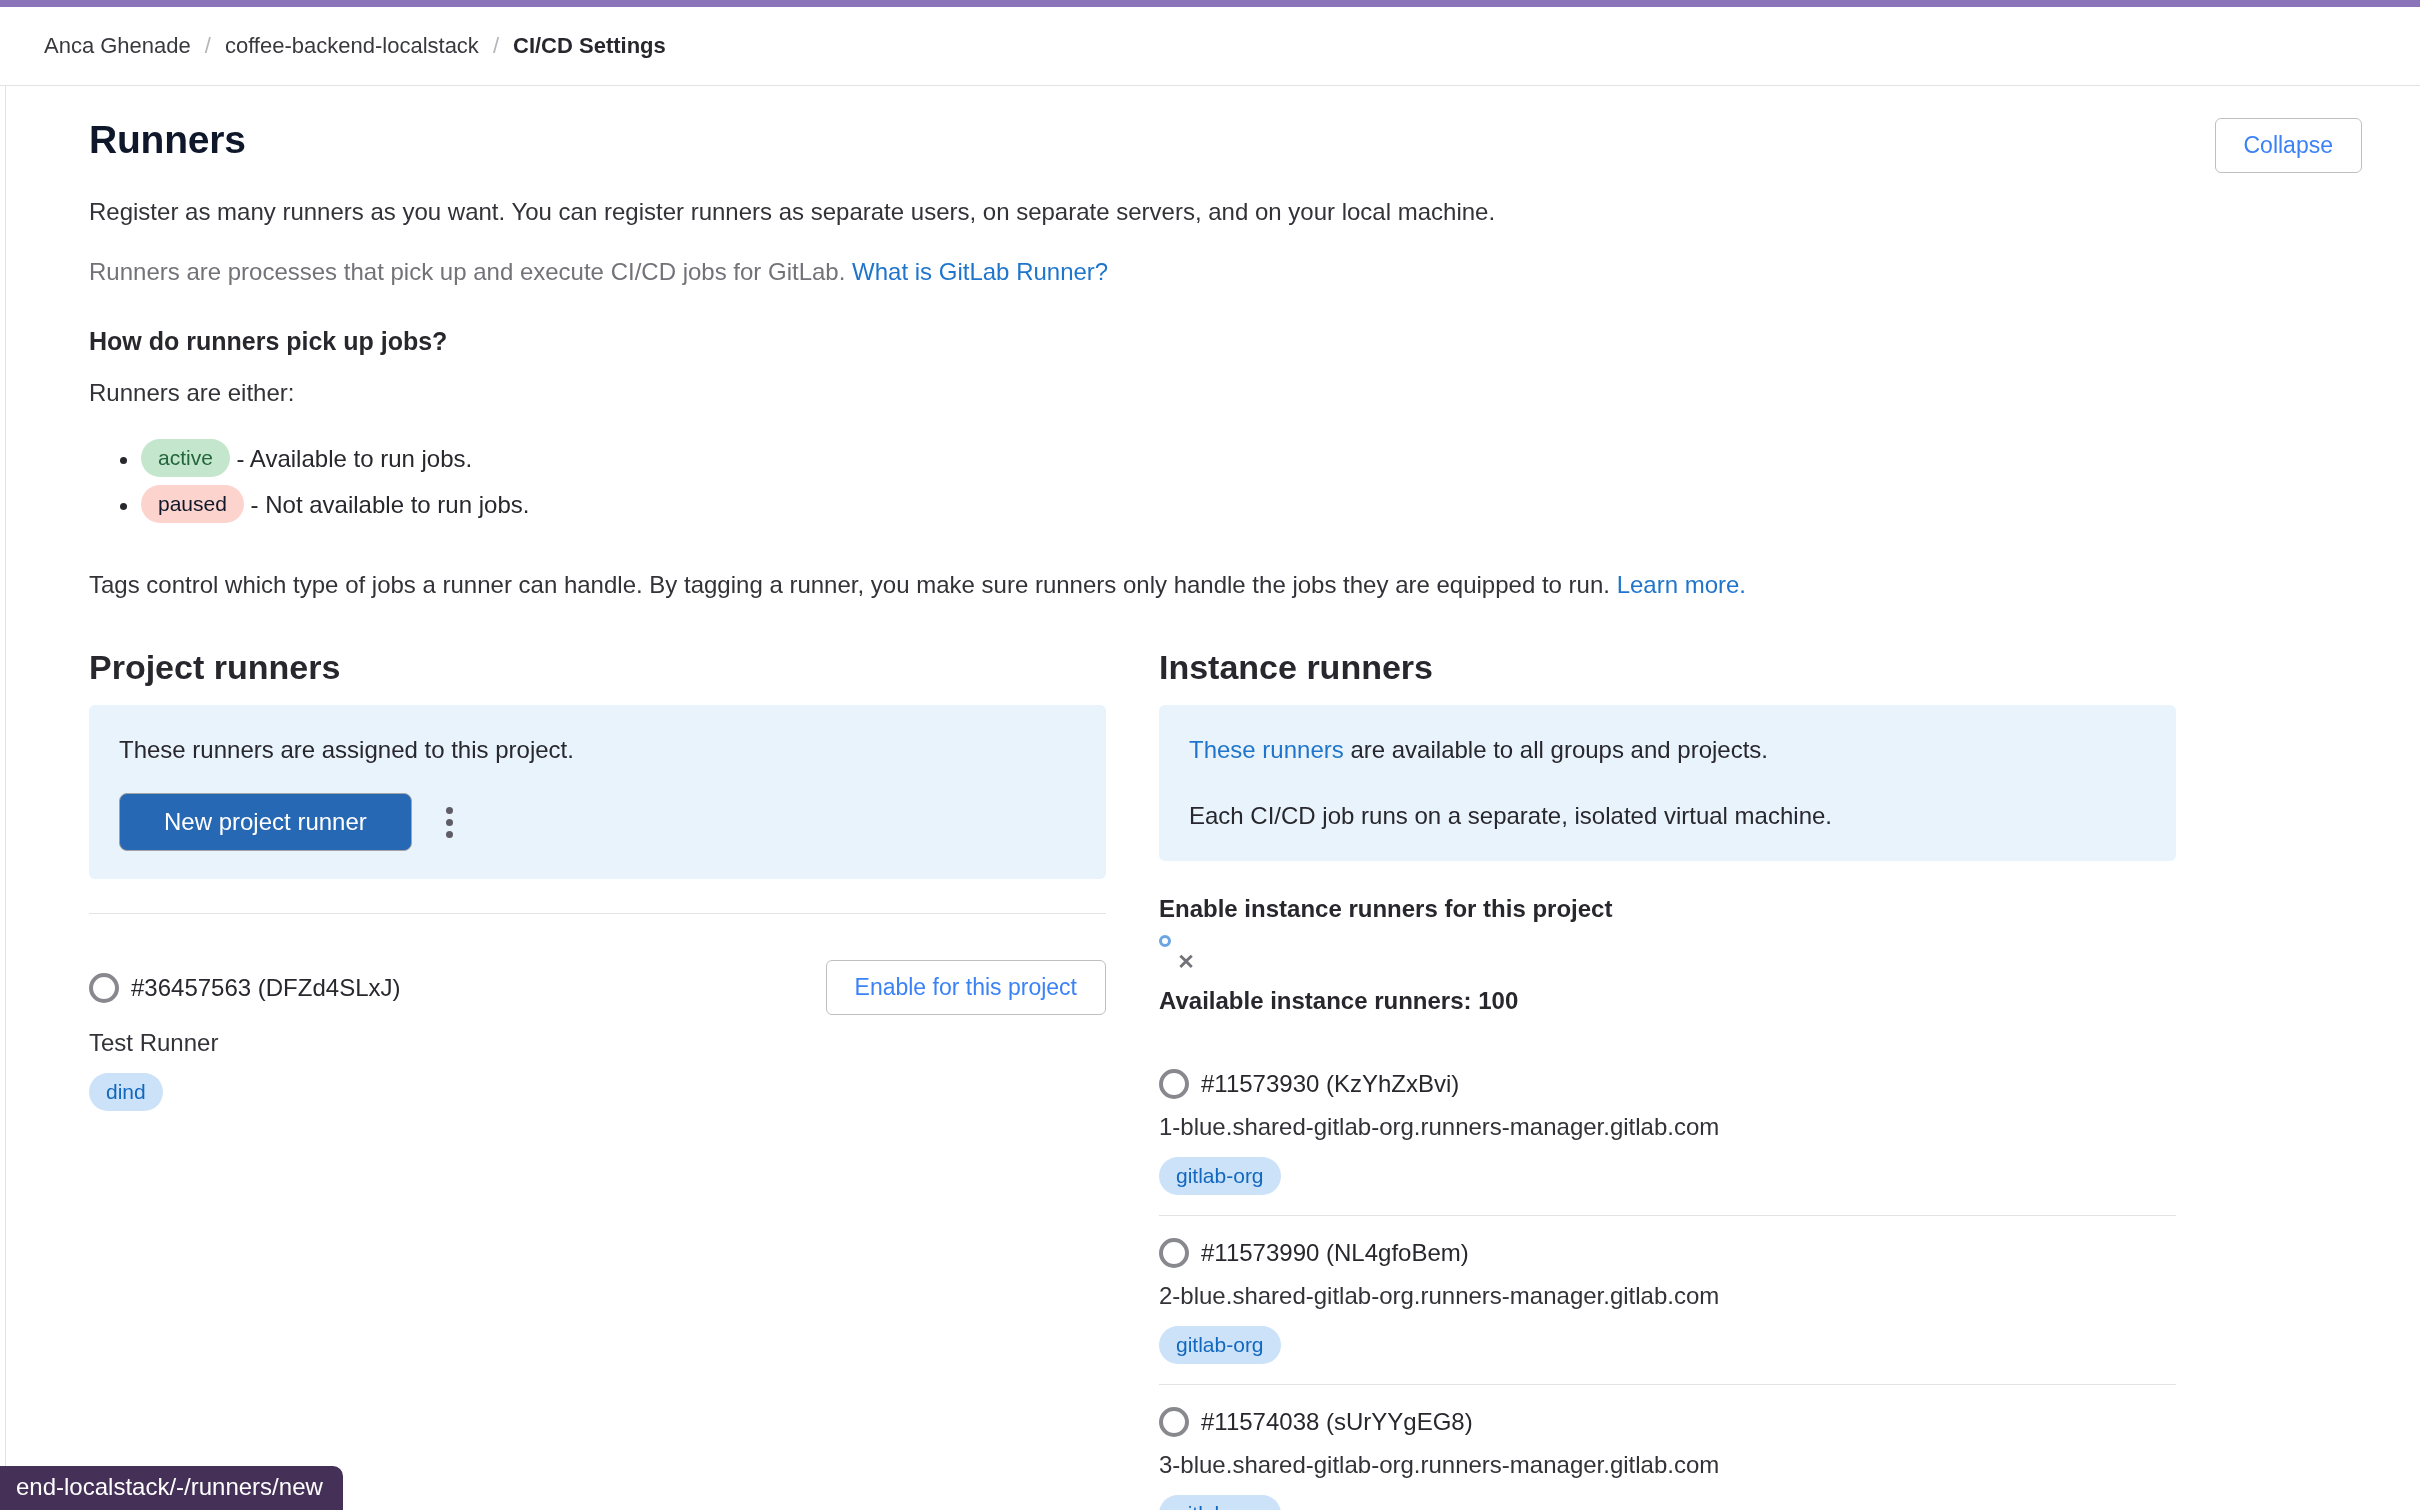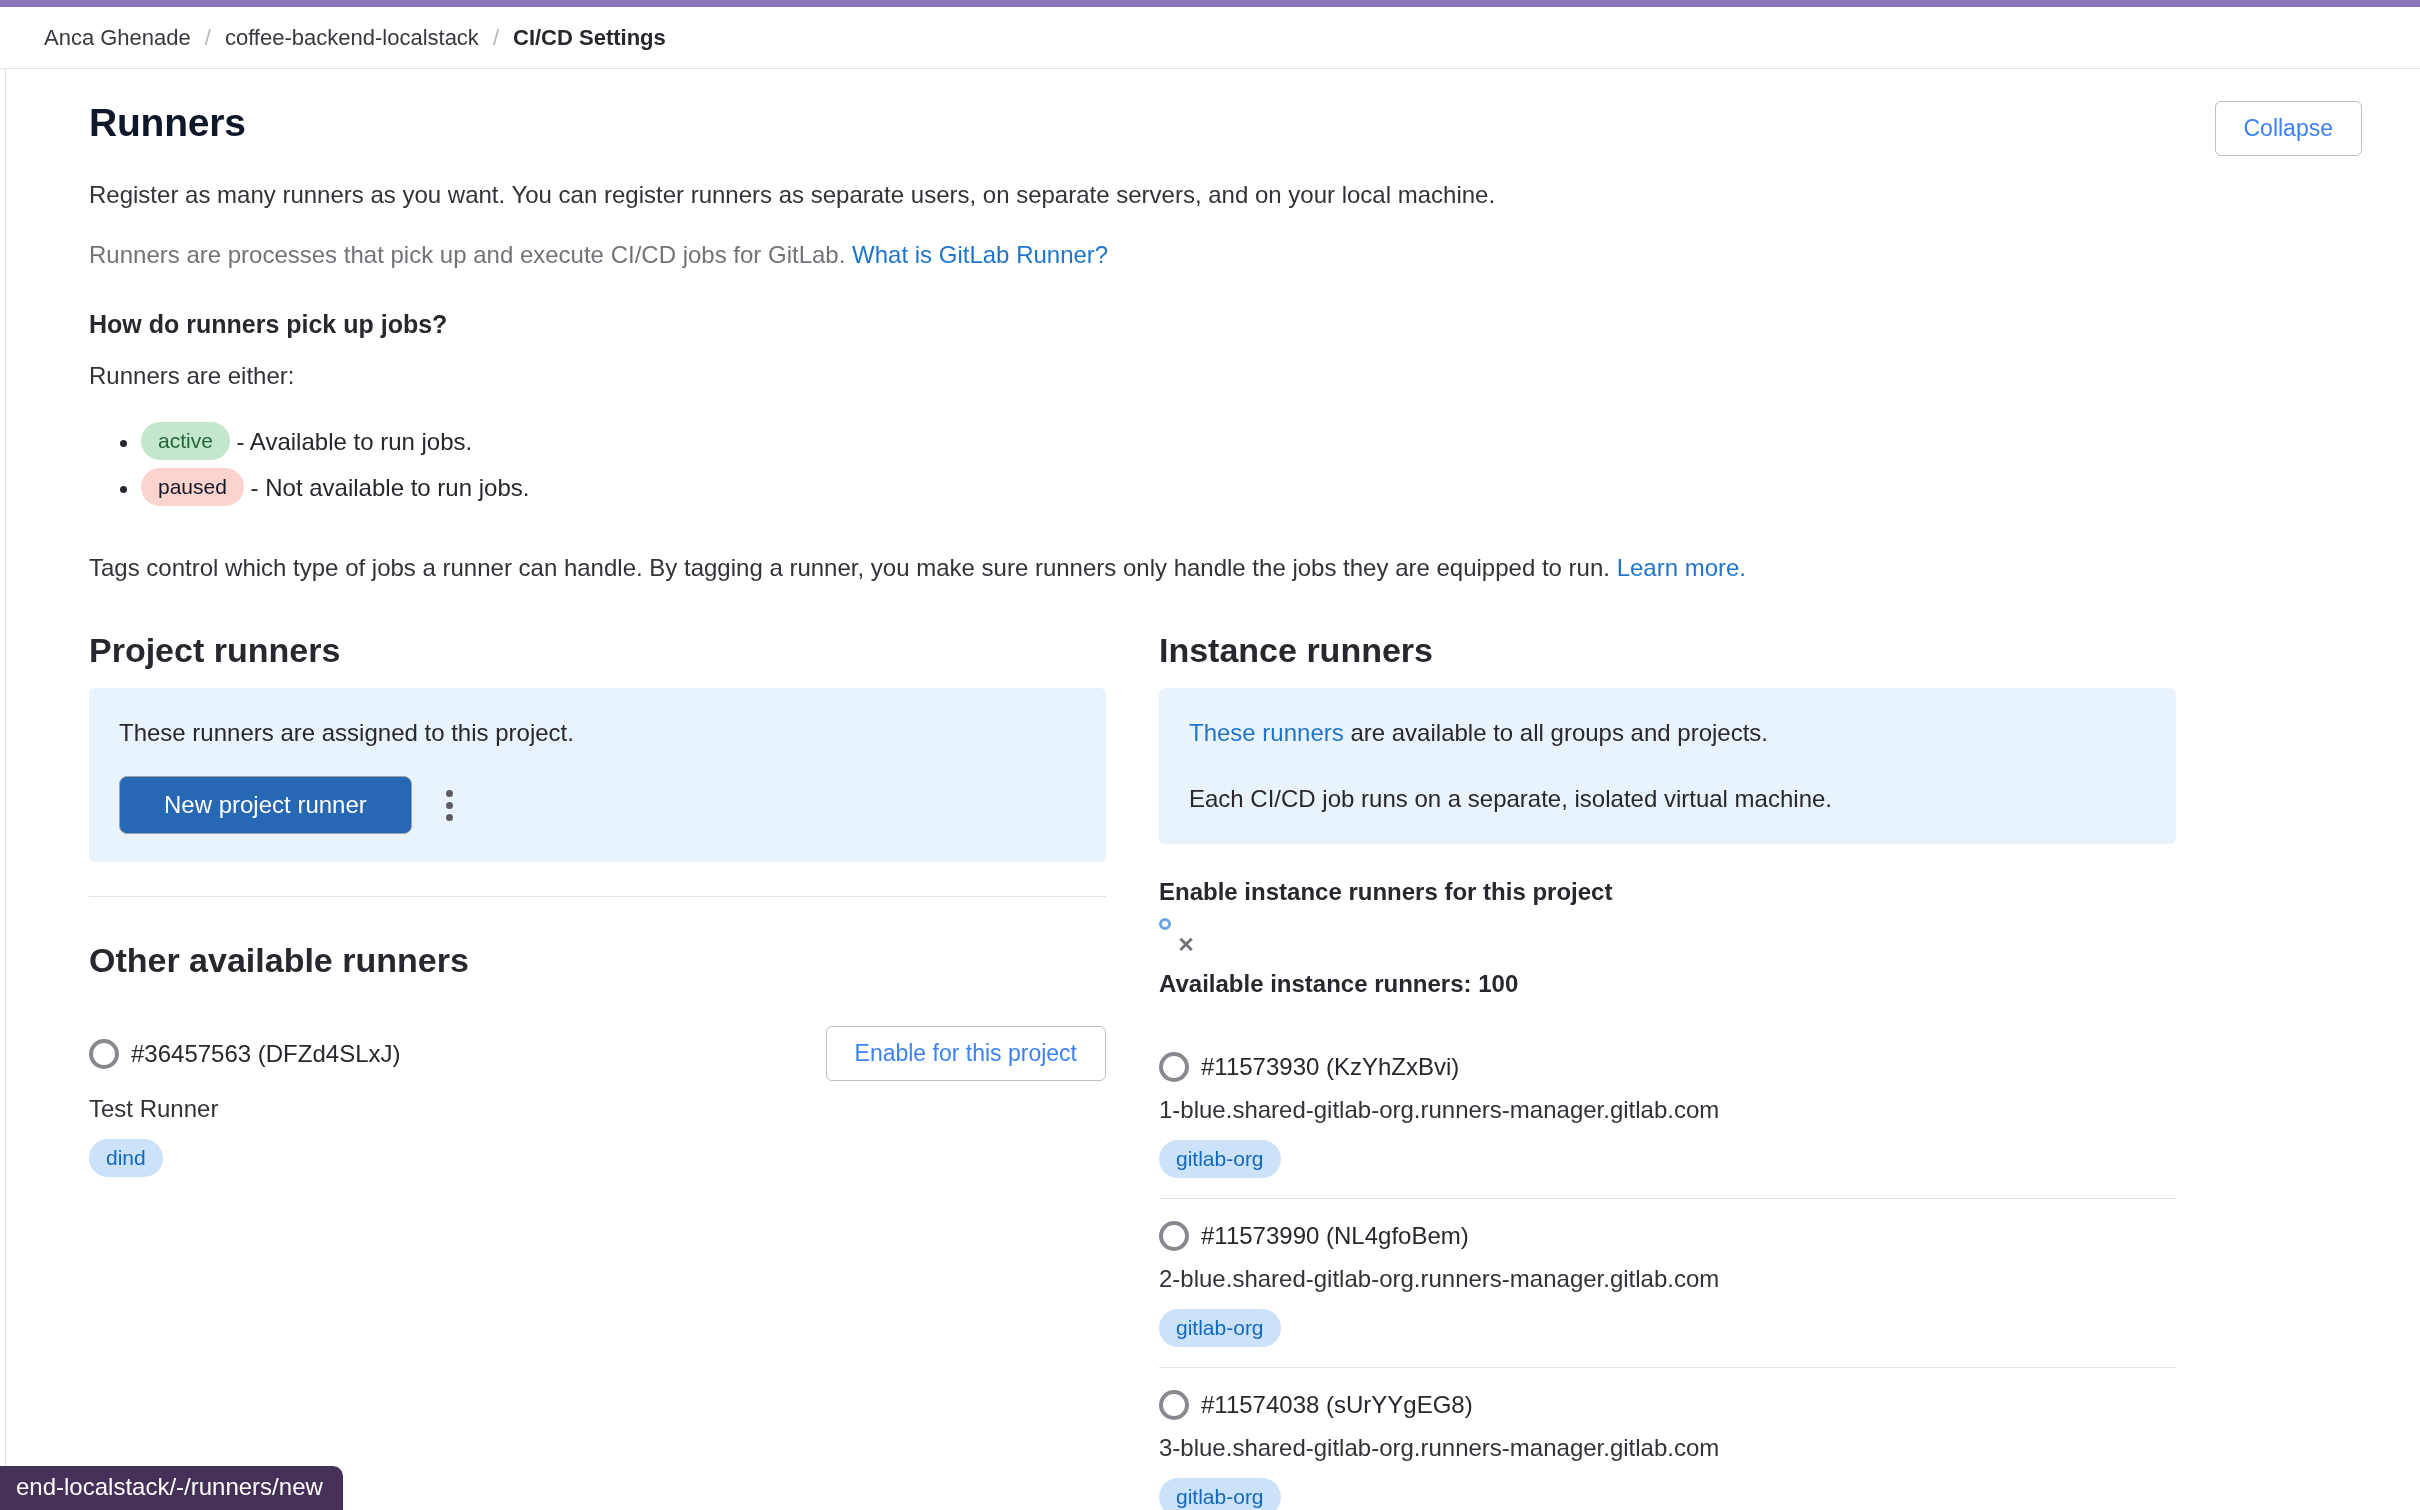--- a/index.html
+++ b/index.html
@@ -1,21 +1,21 @@
 <!DOCTYPE html>
 <html><head>
 <meta charset="utf-8">
 <style>
   * { box-sizing: border-box; margin: 0; padding: 0; }
   html, body { width: 2420px; height: 1510px; overflow: hidden; background: #fff;
     font-family: "Liberation Sans", sans-serif; color: #333238; }
 
   .topbar { height: 7px; width: 100%; background: #8b74ba; }
 
-  .breadcrumb-bar { height: 62px; display: flex; align-items: center;
+  .breadcrumb-bar { height: 79px; display: flex; align-items: center;
     padding: 0 44px; background: #fff; border-bottom: 1px solid #e3e3e6; }
   .breadcrumb { display: flex; align-items: center; gap: 14px; font-size: 22px; }
   .crumb { color: #3a383f; text-decoration: none; cursor: pointer; }
   .crumb-sep { color: #b5b4ba; }
   .crumb-current { font-weight: 700; color: #28272d; }
 
   .main { margin-left: 5px; border-left: 1px solid #e3e3e6;
     padding: 32px 58px 0 83px; min-height: 1424px; }
 
   .header-row { display: flex; align-items: flex-start; justify-content: space-between; }
@@ -151,21 +151,20 @@
           <span class="kebab">
               <i></i>
               <i></i>
               <i></i>
             </span>
         </div>
       </div>
 
       <hr class="divider">
 
-      <h2 class="col-heading other-heading">Other available runners</h2>
 
       <div class="runner-row">
         <span class="status-ring"></span>
         <span class="runner-id">#36457563 (DFZd4SLxJ)</span>
         <span class="spacer"></span>
         <button class="btn btn-default">Enable for this project</button>
       </div>
       <p class="runner-desc">Test Runner</p>
       <div class="runner-tags">
         <span class="badge badge-info">dind</span>

